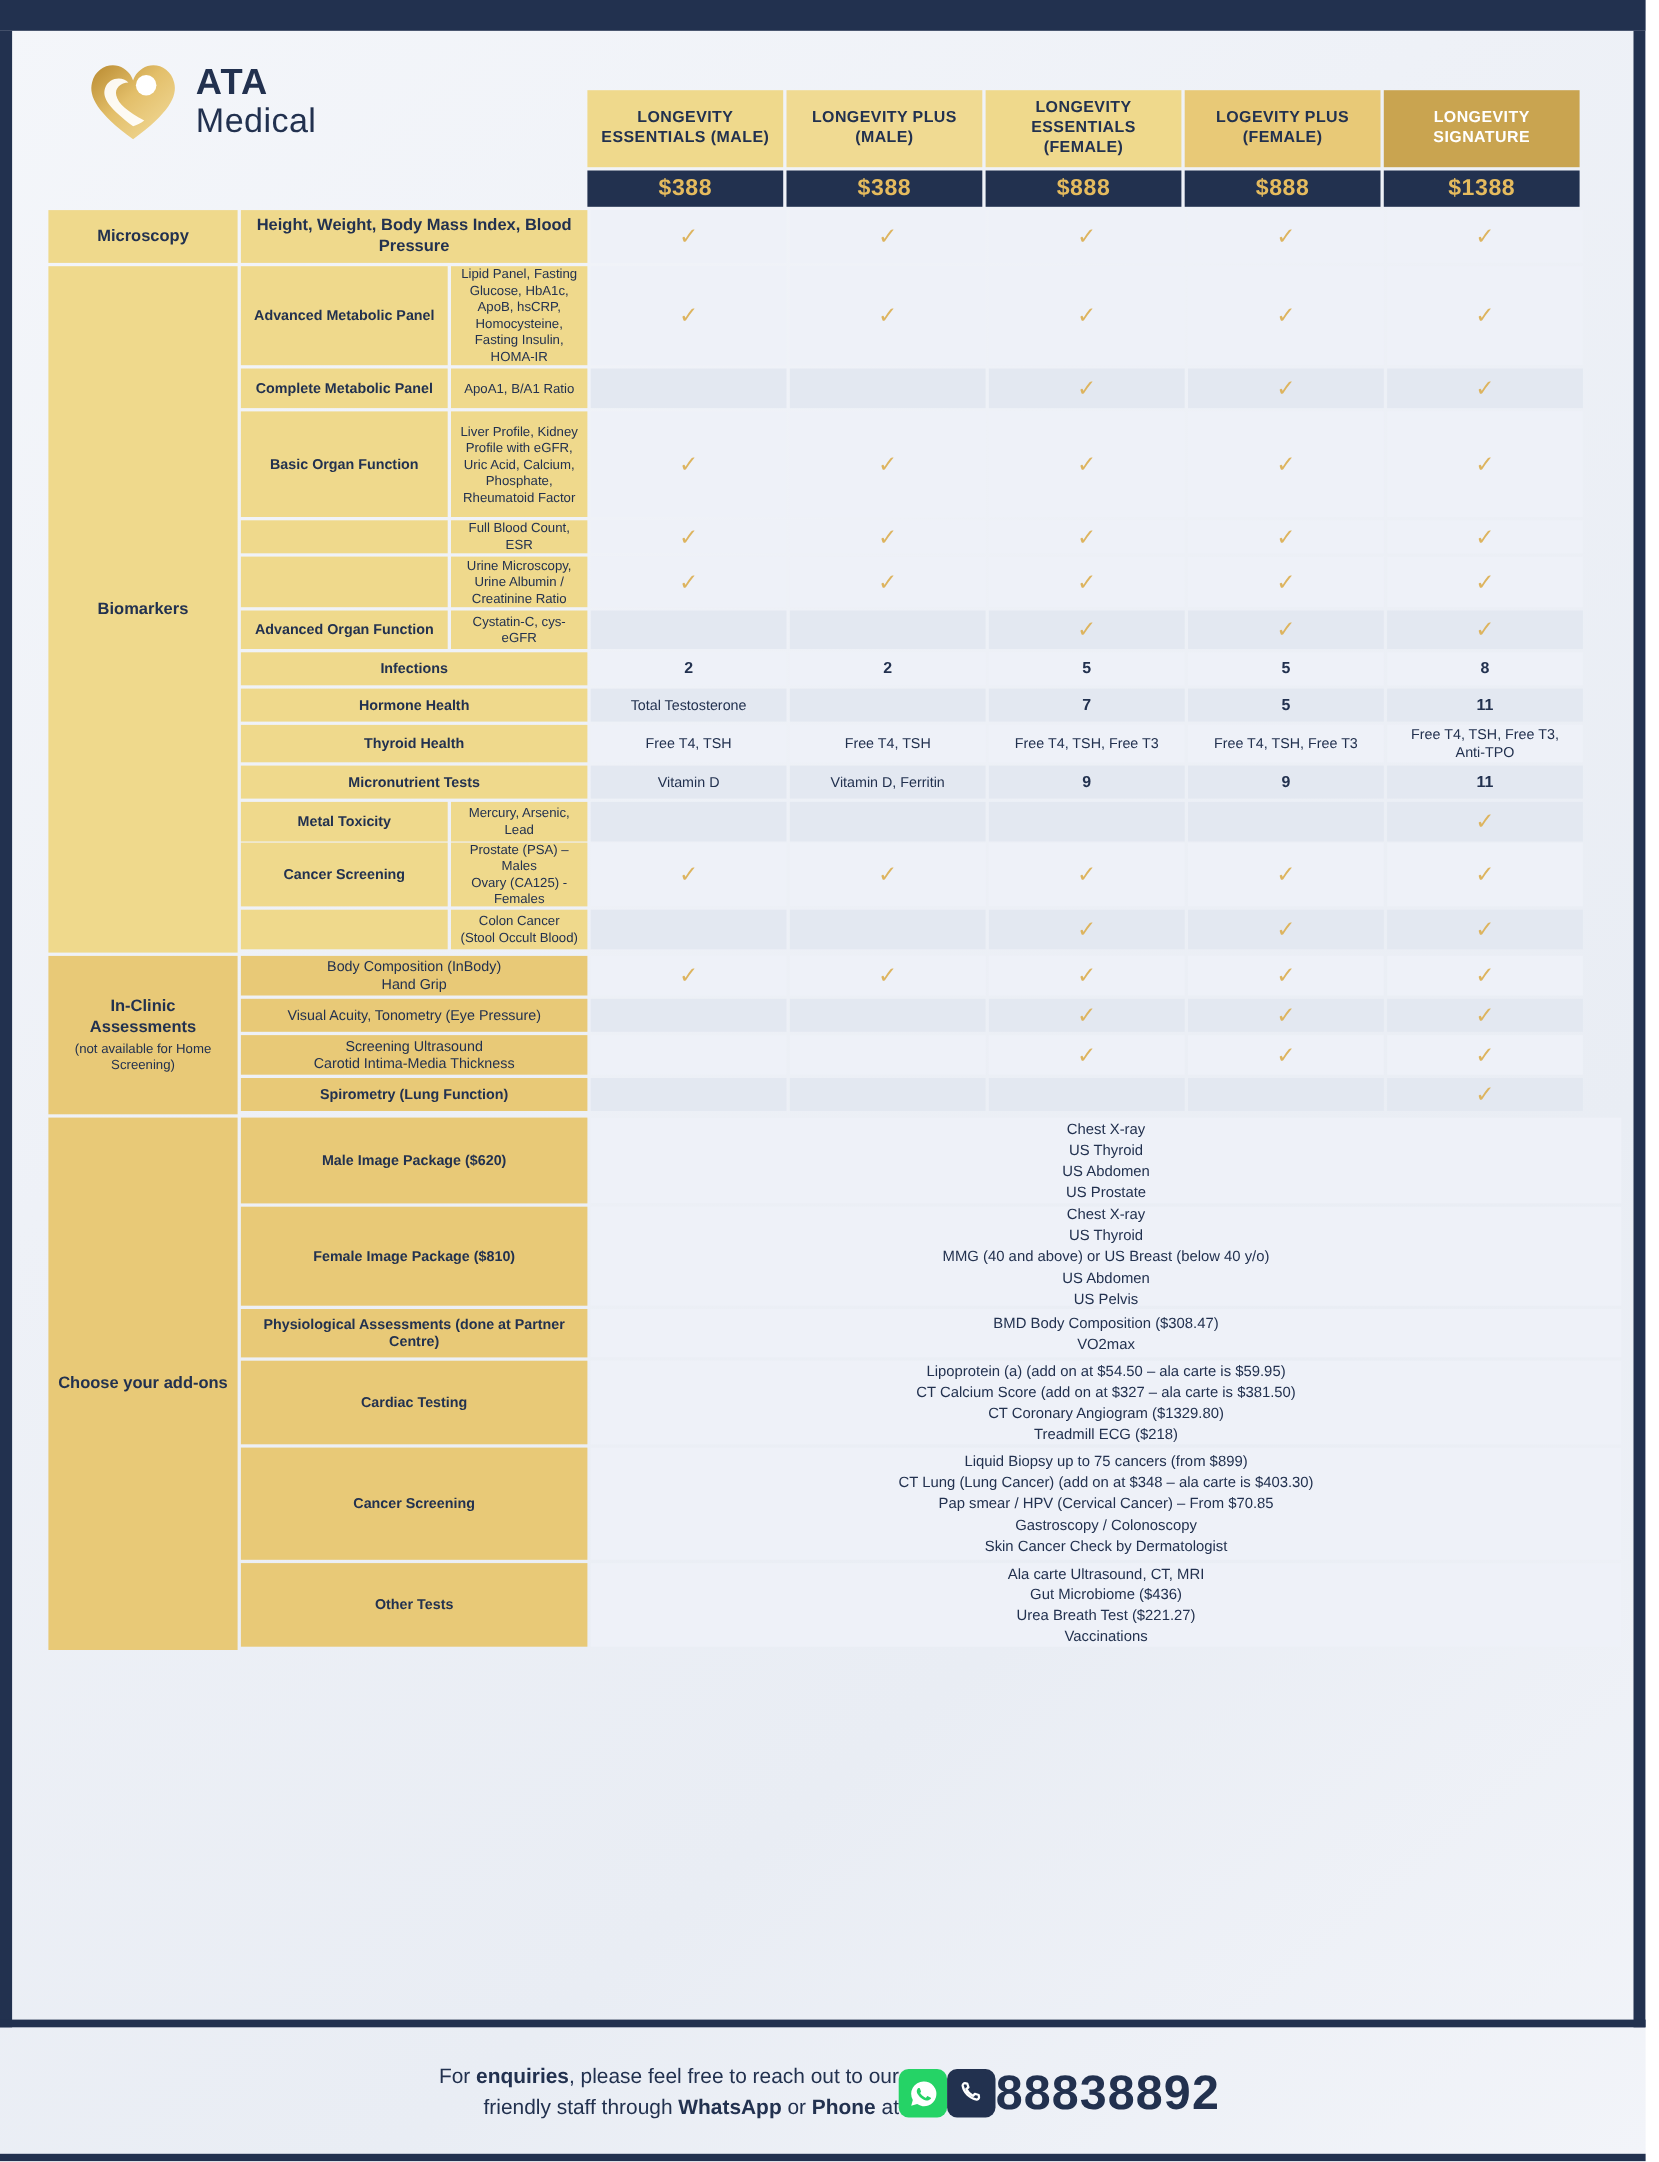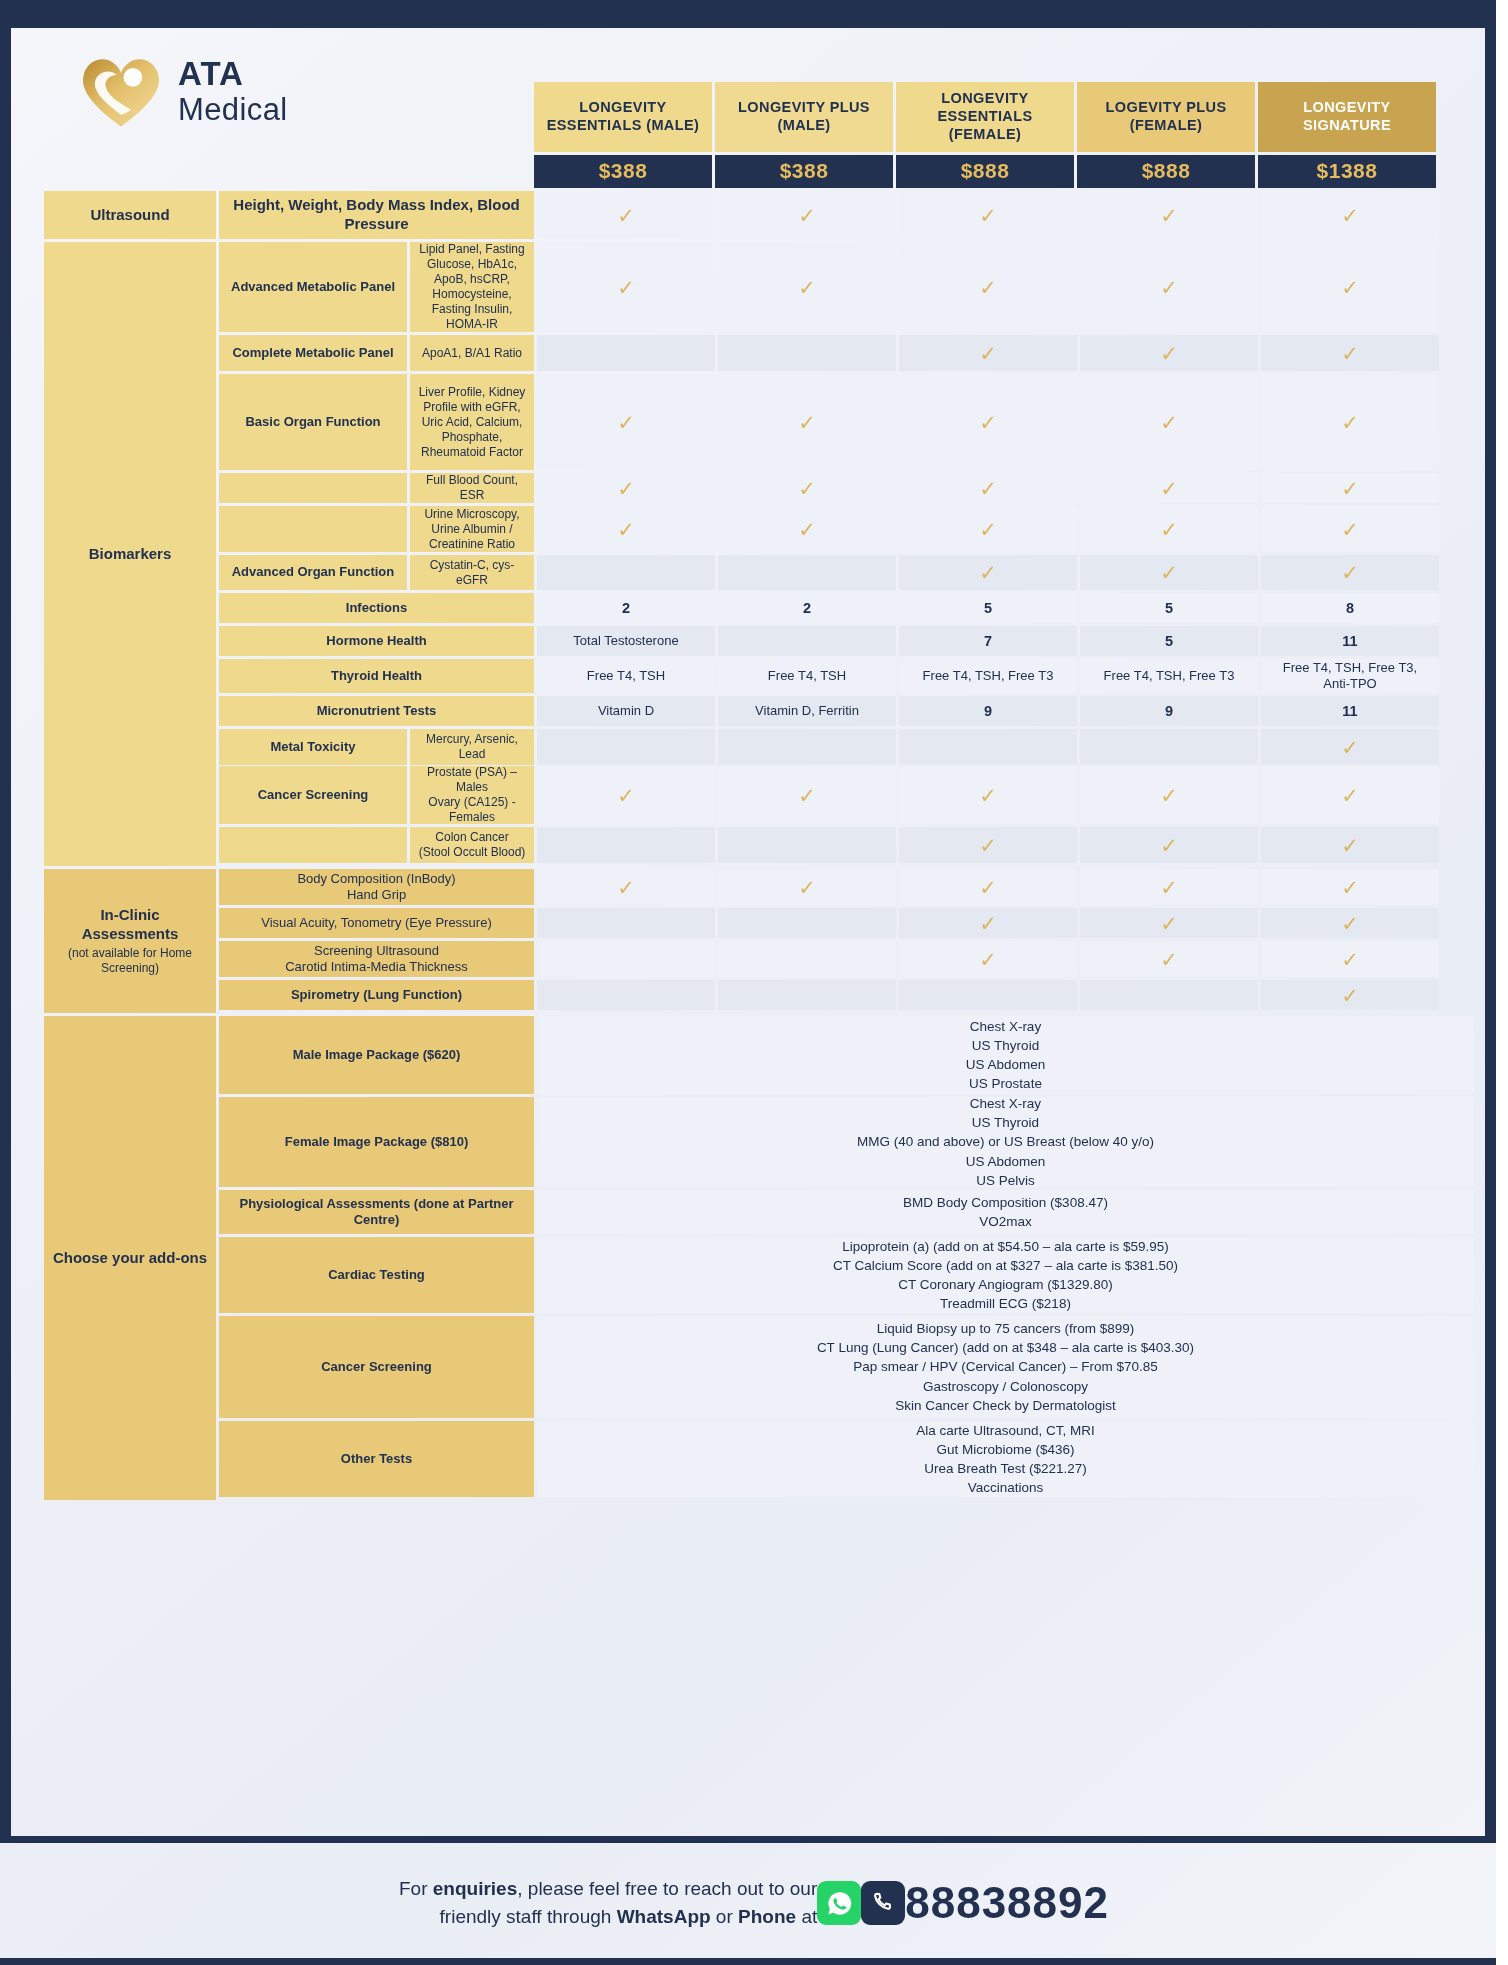--- a/index.html
+++ b/index.html
@@ -175,21 +175,21 @@
     <div class="row">
       <div class="lbl-all" style="background:transparent"></div>
       <div class="col cell navy price" style="height:33px">$388</div>
       <div class="col cell navy price" style="height:33px">$388</div>
       <div class="col cell navy price" style="height:33px">$888</div>
       <div class="col cell navy price" style="height:33px">$888</div>
       <div class="col cell navy price" style="height:33px">$1388</div>
     </div>
 
     <div class="row">
-      <div class="cat cell cat-lbl gold-light" style="height:48px">Ultrasound</div>
+      <div class="cat cell cat-lbl gold-light" style="height:48px">Microscopy</div>
       <div class="lbl-wide cell bold gold-light" style="height:48px;font-size:15px">Height, Weight, Body Mass Index, Blood Pressure</div>
       <div class="col cell data">
           <span class="tick">✓</span>
         </div>
       <div class="col cell data">
           <span class="tick">✓</span>
         </div>
       <div class="col cell data">
           <span class="tick">✓</span>
         </div>

